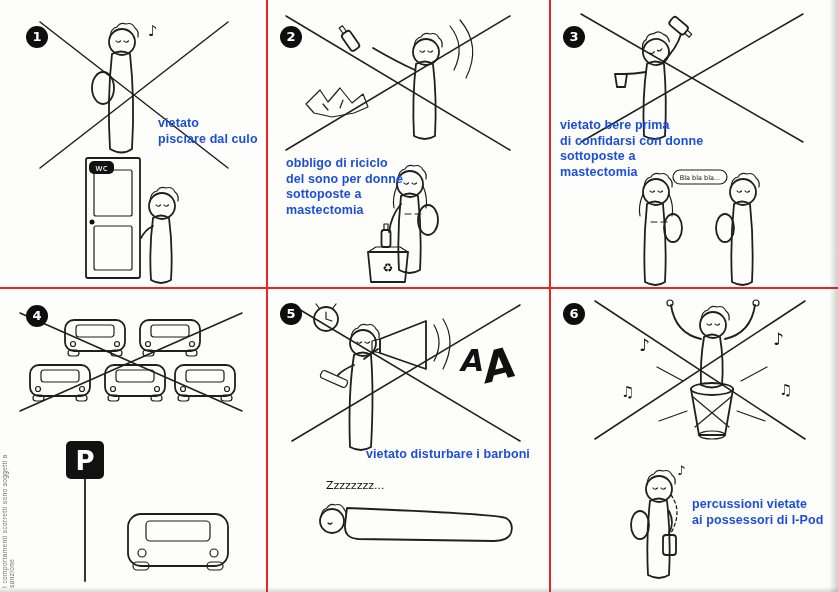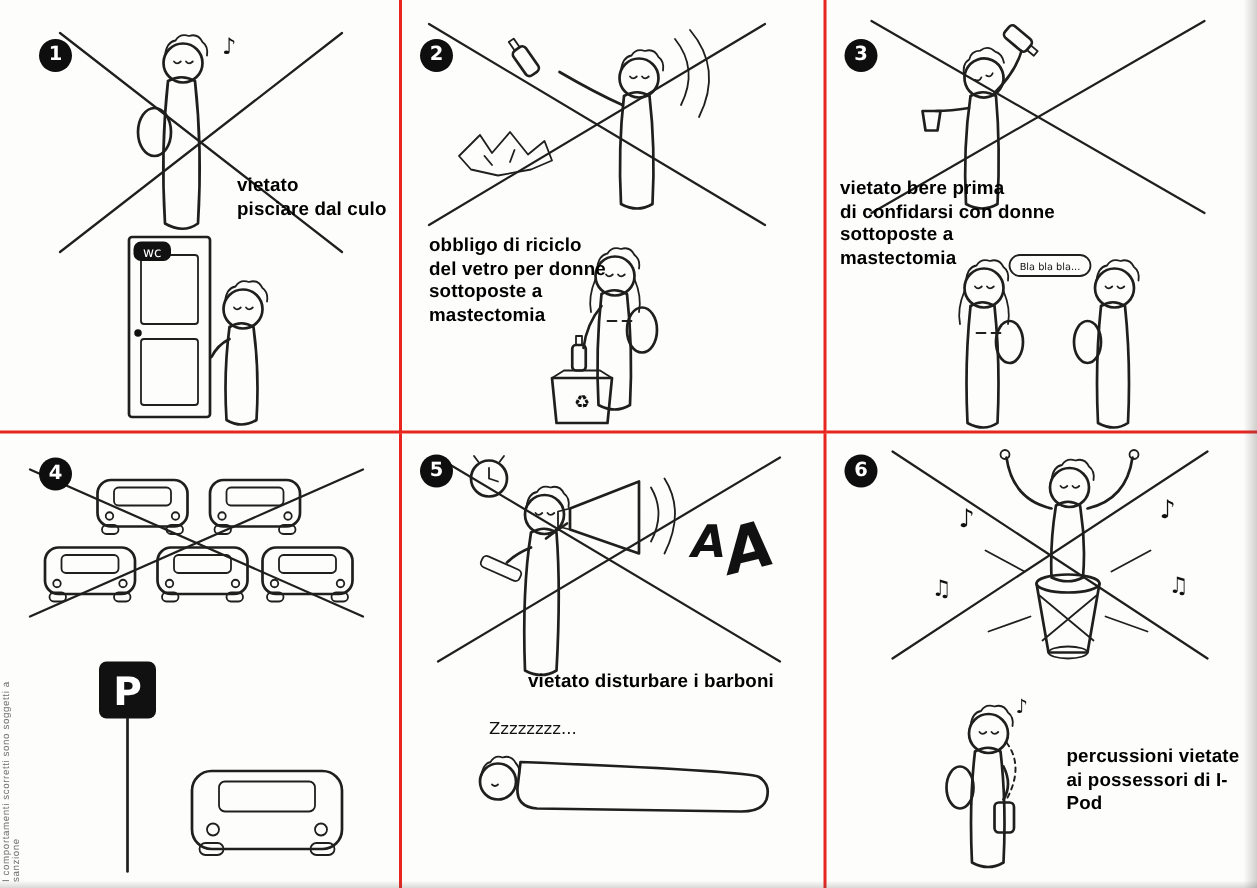--- a/index.html
+++ b/index.html
@@ -16,21 +16,21 @@
   .cell { position:relative; box-sizing:border-box; overflow:hidden; }
   .cell.br { border-right:2px solid #e8251f; }
   .cell.bb { border-bottom:2px solid #e8251f; }
 
   .badge {
     position:absolute; width:22px; height:22px; border-radius:50%;
     background:#0e0e0e; color:#fff; text-align:center;
     font:700 13px/22px "DejaVu Sans", sans-serif; z-index:3;
   }
   .caption {
-    position:absolute; color:#000000; z-index:3;
+    position:absolute; color:#1d4ed8; z-index:3;
     font:700 12.5px/1.25 "Liberation Sans", sans-serif;
     white-space:pre-line; letter-spacing:0.1px;
   }
   .panel-svg { position:absolute; left:0; top:0; z-index:1; }
 
   
   .panel-svg path, .panel-svg line, .panel-svg circle, .panel-svg ellipse,
   .panel-svg rect, .panel-svg polyline, .panel-svg polygon {
     stroke:#1f1f1d; stroke-width:1.8; fill:none;
     stroke-linecap:round; stroke-linejoin:round;
@@ -96,21 +96,21 @@
           </g>
           <path d="M153,218 q-4,30 -2,62 q10,6 20,0 q2,-32 -2,-62 q-8,-5 -16,0"></path>
           <path d="M153,226 q-8,4 -12,12"></path>
         </g>
       </svg>
     </div>
 
     <div class="cell br bb">
       <div class="badge" style="left:12px;top:26px">2</div>
       <div class="caption" style="left:18px;top:156px">obbligo di riciclo
-del vetro per donne
+del sono per donne
 sottoposte a
 mastectomia</div>
       <svg class="panel-svg" width="281" height="287" viewBox="0 0 281 287">
         <g>
           <g transform="translate(82,40) rotate(-35)">
             <rect x="-5" y="-9" width="10" height="20" rx="3"></rect>
             <path class="thin" d="M-2,-9 L-2,-16 L2,-16 L2,-9"></path>
           </g>
           <path class="thin" d="M182,26 q16,20 4,44"></path>
           <path class="thin" d="M192,20 q22,26 6,58"></path>
@@ -238,21 +238,21 @@
           <circle class="thin" cx="-36" cy="12" r="4"></circle>
           <circle class="thin" cx="36" cy="12" r="4"></circle>
           <rect class="thin" x="-45" y="21" width="16" height="8" rx="4"></rect>
           <rect class="thin" x="29" y="21" width="16" height="8" rx="4"></rect>
         </g>
       </svg>
     </div>
 
     <div class="cell br">
       <div class="badge" style="left:12px;top:14px">5</div>
-      <div class="caption" style="left:84px;top:158px">vietato disturbare i barboni</div>
+      <div class="caption" style="left:98px;top:158px">vietato disturbare i barboni</div>
       <svg class="panel-svg" width="281" height="299" viewBox="0 0 281 299">
         <g>
           <g transform="translate(58,30)">
             <circle r="12"></circle>
             <path class="thin" d="M0,0 L0,-7 M0,0 L6,2"></path>
             <path class="thin" d="M-7,-11 l-3,-4 M7,-11 l3,-4"></path>
           </g>
           <g transform="translate(95,54)">
             <circle r="13"></circle>
             <path class="thin" d="M-12,-5 q1,-9 7,-10 q3,-5 9,-3 q6,-2 9,4 q4,3 3,9"></path>
@@ -282,21 +282,21 @@
             <path class="thin" d="M-11,-4 q1,-8 6,-9 q3,-5 8,-3 q6,-2 9,4 q3,3 2,8"></path>
             <path class="thin" d="M-4,2 q2,2 4,0"></path>
           </g>
           <path d="M79,219 Q230,225 238,229 Q246,234 243,244 Q240,252 226,252 L90,250 Q76,249 77,236 Z"></path>
         </g>
       </svg>
     </div>
 
     <div class="cell">
       <div class="badge" style="left:12px;top:14px">6</div>
-      <div class="caption" style="left:160px;top:208px">percussioni vietate
+      <div class="caption" style="left:141px;top:208px">percussioni vietate
 ai possessori di I-Pod</div>
       <svg class="panel-svg" width="285" height="299" viewBox="0 0 285 299">
         <g>
           <g transform="translate(162,36)">
             <circle r="13"></circle>
             <path class="thin" d="M-12,-5 q1,-9 7,-10 q3,-5 9,-3 q6,-2 9,4 q4,3 3,9"></path>
             <path class="thin" d="M-6,-1 q2,2.5 4.5,0"></path>
             <path class="thin" d="M2,-1 q2,2.5 4.5,0"></path>
           </g>
           <path d="M150,50 q-26,-6 -30,-34"></path>

